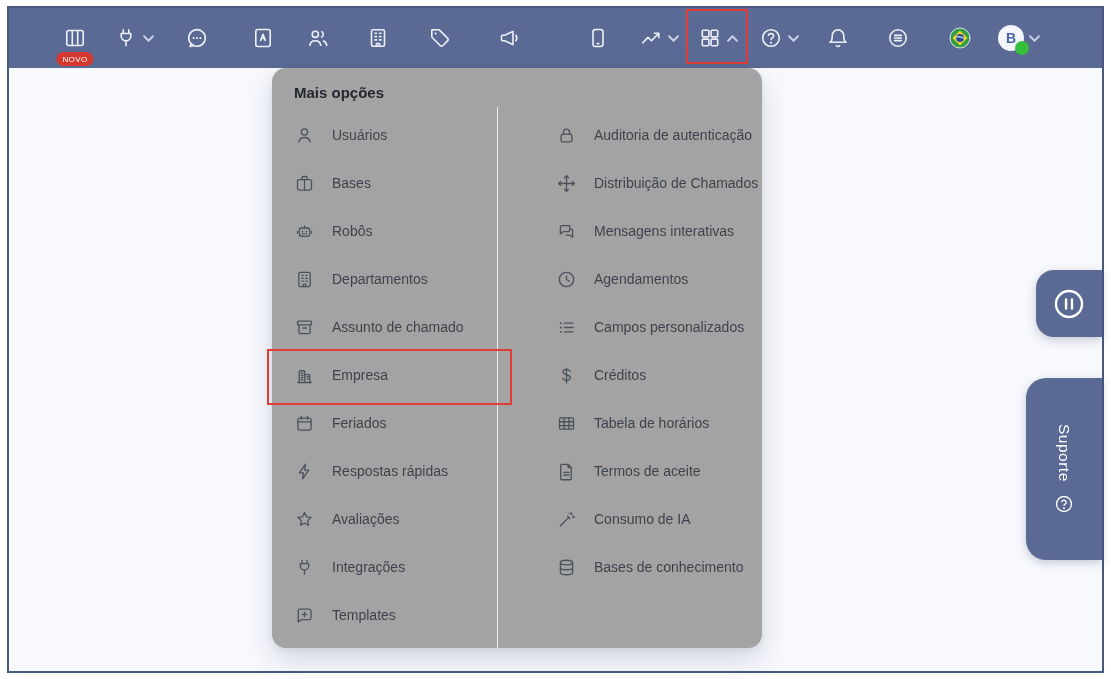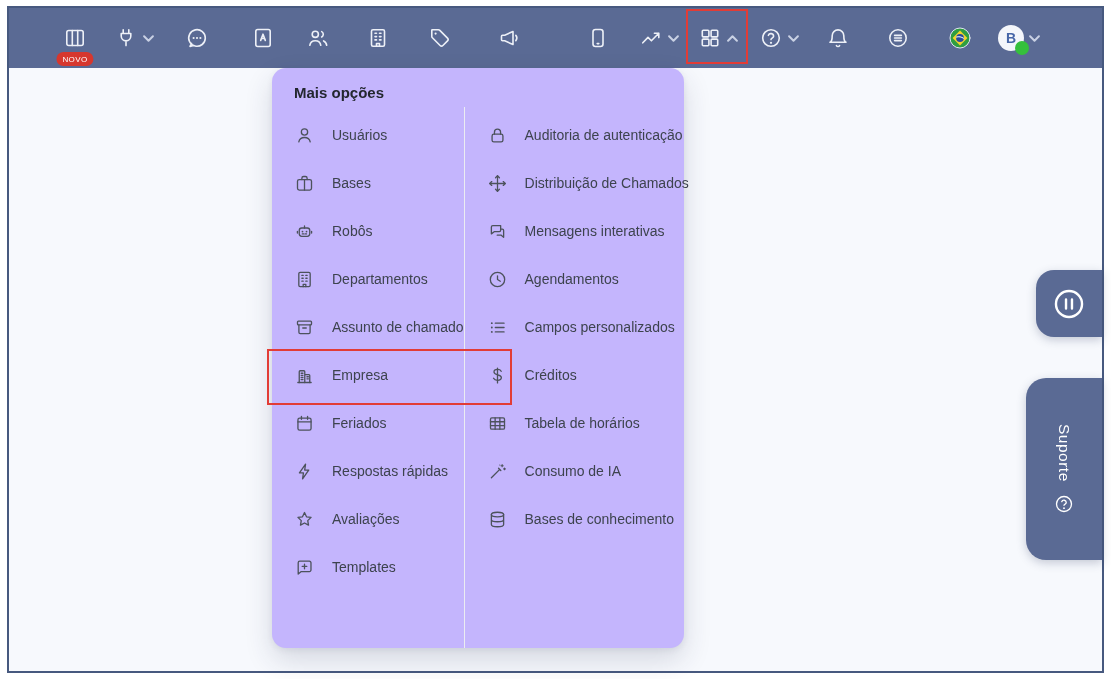--- a/index.html
+++ b/index.html
@@ -20,25 +20,25 @@
           padding:2.5px 6px; border-radius:8px; letter-spacing:.4px; white-space:nowrap; }
   .nav-item.hl .hl-box { position:absolute; left:-12px; right:-10px; top:-17px; bottom:-14px;
           border:2px solid #e23c36; pointer-events:none; }
   .avatar { position:relative; width:26px; height:26px; border-radius:50%; background:#f4f6fb;
             display:flex; align-items:center; justify-content:center;
             color:#4766a8; font-weight:bold; font-size:14px; }
   .status-dot { position:absolute; right:-5px; bottom:-4px; width:14px; height:14px;
             border-radius:50%; background:#35c03c; }
 
   
-  .dropdown { position:absolute; left:263px; top:60px; width:412px; height:580px;
-              background:#c4b5fd; border-radius:14px; z-index:5;
+  .dropdown { position:absolute; left:263px; top:60px; width:490px; height:580px;
+              background:#a3a3a3; border-radius:14px; z-index:5;
               box-shadow:0 12px 28px rgba(35,45,80,.16), 0 2px 6px rgba(35,45,80,.08); }
   .menu-title { padding:16px 0 6px 22px; font-size:15px; font-weight:bold; color:#23272f; }
-  .menu-body { display:flex; height:calc(100% - 39px); }
+  .menu-body { display:flex; height:calc(100% - 39px);gap:36px; }
   .col { padding-top:4px; box-sizing:border-box; }
   .col-left { width:226px; border-right:1px solid #ebedf1; }
   .col-right { flex:1; }
   .menu-item { position:relative; height:48px; display:flex; align-items:center; gap:17px;
                padding-left:22px; cursor:pointer; color:#3d434e; font-size:14px; }
   .menu-item .label { white-space:nowrap; }
   .mi { width:21px; height:21px; flex:none; }
   .mi svg { width:21px; height:21px; stroke:#4c525c; fill:none; stroke-width:1.5;
             stroke-linecap:round; stroke-linejoin:round; display:block; }
   .red-box { position:absolute; left:-5px; top:-2px; width:241px; height:52px;
@@ -291,20 +291,28 @@
 
           <div class="menu-item">
             <span class="mi">
                 <svg viewBox="0 0 24 24">
               <path d="m12 4 2.3 4.9 5.2.7-3.8 3.7.9 5.2L12 16l-4.6 2.5.9-5.2L4.5 9.6l5.2-.7z"></path>
                 </svg>
               </span>
             <span class="label">Avaliações</span>
           </div>
 
+          <div class="menu-item">
+            <span class="mi">
+                <svg viewBox="0 0 24 24">
+              <path d="M9.2 3.8v3.7M14.8 3.8v3.7M7.2 7.5h9.6v2.6a4.8 4.8 0 0 1-9.6 0zM12 15v4.6"></path>
+                </svg>
+              </span>
+            <span class="label">Integrações</span>
+          </div>
 
           <div class="menu-item">
             <span class="mi">
                 <svg viewBox="0 0 24 24">
               <path d="M19.4 14.9a1.8 1.8 0 0 1-1.8 1.8H8.3l-3.5 2.8V6.6a1.8 1.8 0 0 1 1.8-1.8h11a1.8 1.8 0 0 1 1.8 1.8z"></path>
               <path d="M12 8.2v5.2M9.4 10.8h5.2"></path>
                 </svg>
               </span>
             <span class="label">Templates</span>
           </div>
@@ -375,20 +383,29 @@
           <div class="menu-item">
             <span class="mi">
                 <svg viewBox="0 0 24 24">
               <rect x="4" y="5.5" width="16" height="13" rx="1.5"></rect>
                   <path d="M4 10h16M4 14.5h16M9.3 5.5v13M14.7 5.5v13"></path>
                 </svg>
               </span>
             <span class="label">Tabela de horários</span>
           </div>
 
+          <div class="menu-item">
+            <span class="mi">
+                <svg viewBox="0 0 24 24">
+              <path d="M6.6 3.8h7.2l3.6 3.6v12.8a1.2 1.2 0 0 1-1.2 1.2H6.6a1.2 1.2 0 0 1-1.2-1.2V5a1.2 1.2 0 0 1 1.2-1.2z"></path>
+              <path d="M13.8 3.8v3.6h3.6M9 13h6M9 16h6"></path>
+                </svg>
+              </span>
+            <span class="label">Termos de aceite</span>
+          </div>
 
           <div class="menu-item">
             <span class="mi">
                 <svg viewBox="0 0 24 24">
               <path d="M5 19.2 14.6 9.6M13.2 8.2l2.6 2.6"></path>
               <path d="M17.3 4.2v2.4M16.1 5.4h2.4M20 8v2M19 9h2M14.6 4.6h.01" stroke-width="1.3"></path>
                 </svg>
               </span>
             <span class="label">Consumo de IA</span>
           </div>

